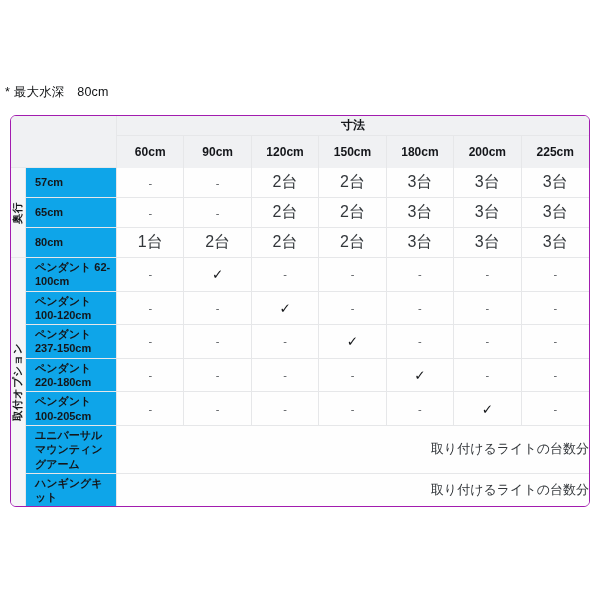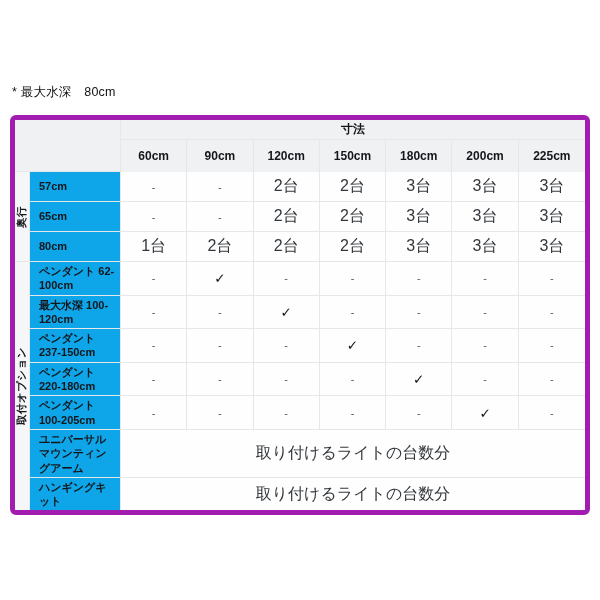--- a/index.html
+++ b/index.html
@@ -5,30 +5,30 @@
   * { box-sizing: border-box; margin: 0; padding: 0; }
   html, body {
     width: 600px; height: 600px;
     background: #ffffff;
     font-family: "Liberation Sans", "DejaVu Sans", sans-serif;
     position: relative;
     overflow: hidden;
   }
   .note {
     position: absolute;
-    left: 12px; top: 84px;
+    left: 5px; top: 84px;
     font-size: 12.5px;
     color: #101214;
     letter-spacing: 0.2px;
   }
   .table-wrap {
     position: absolute;
     left: 10px; top: 115px;
     width: 580px;
-    border: 5px solid #a21caf;
+    border: 1px solid #a21caf;
     border-radius: 6px;
     overflow: hidden;
     background: #fff;
   }
   table {
     width: 100%;
     border-collapse: separate;
     border-spacing: 0;
     table-layout: fixed;
   }
@@ -80,22 +80,22 @@
   }
   td.cell {
     background: #fefefe;
     text-align: center;
     font-size: 16px; color: #33373b;
   }
   td.cell.dash { color: #54585c; font-size: 11px; }
   td.cell.check { font-size: 13.5px; color: #17191c; }
   td.span-cell {
     background: #fefefe;
-    text-align: center;
-    font-size: 16px; color: #33373b;
+    text-align: right;
+    font-size: 13px; color: #33373b;
   }
 </style>
 </head>
 <body>
 
 <div class="note">* 最大水深　80cm</div>
 
 <div class="table-wrap">
   <table>
     <colgroup>
@@ -165,21 +165,21 @@
           <th class="rlabel">ペンダント 62-100cm</th>
           <td class="cell dash">-</td>
           <td class="cell check">✓</td>
           <td class="cell dash">-</td>
           <td class="cell dash">-</td>
           <td class="cell dash">-</td>
           <td class="cell dash">-</td>
           <td class="cell dash">-</td>
         </tr>
         <tr>
-          <th class="rlabel">最大水深 100-120cm</th>
+          <th class="rlabel">ペンダント 100-120cm</th>
           <td class="cell dash">-</td>
           <td class="cell dash">-</td>
           <td class="cell check">✓</td>
           <td class="cell dash">-</td>
           <td class="cell dash">-</td>
           <td class="cell dash">-</td>
           <td class="cell dash">-</td>
         </tr>
         <tr>
           <th class="rlabel">ペンダント 237-150cm</th>

